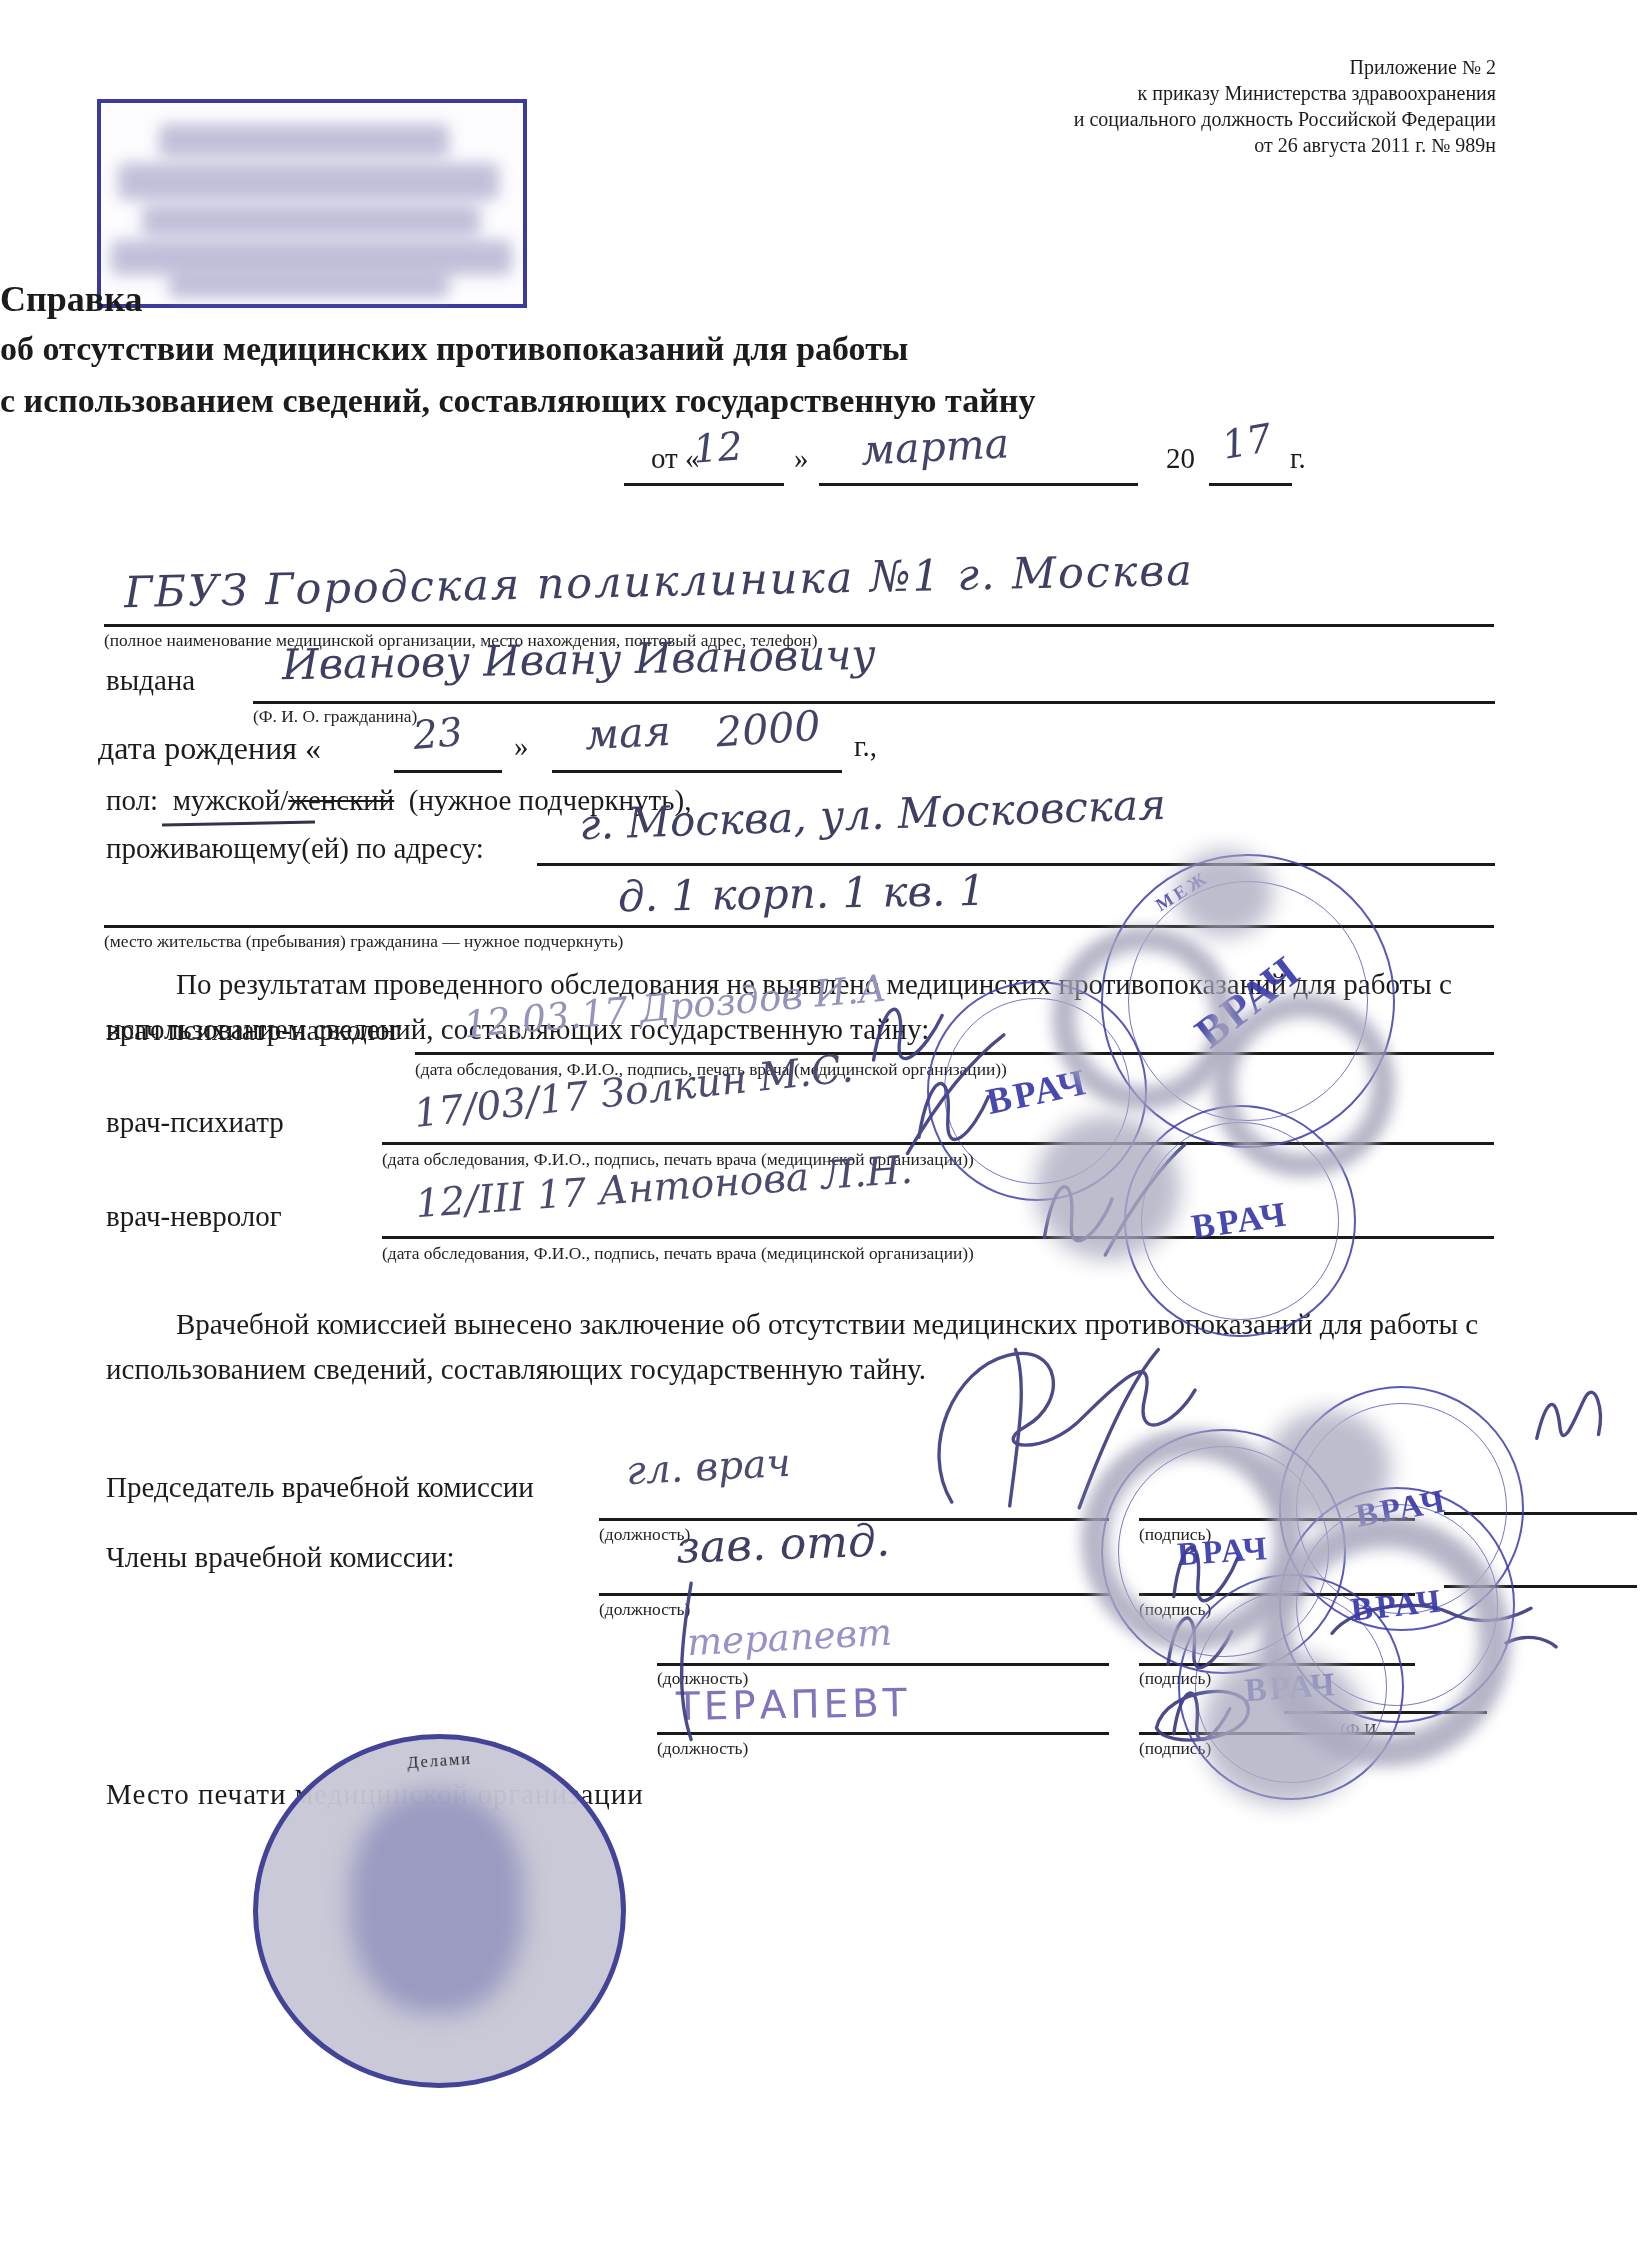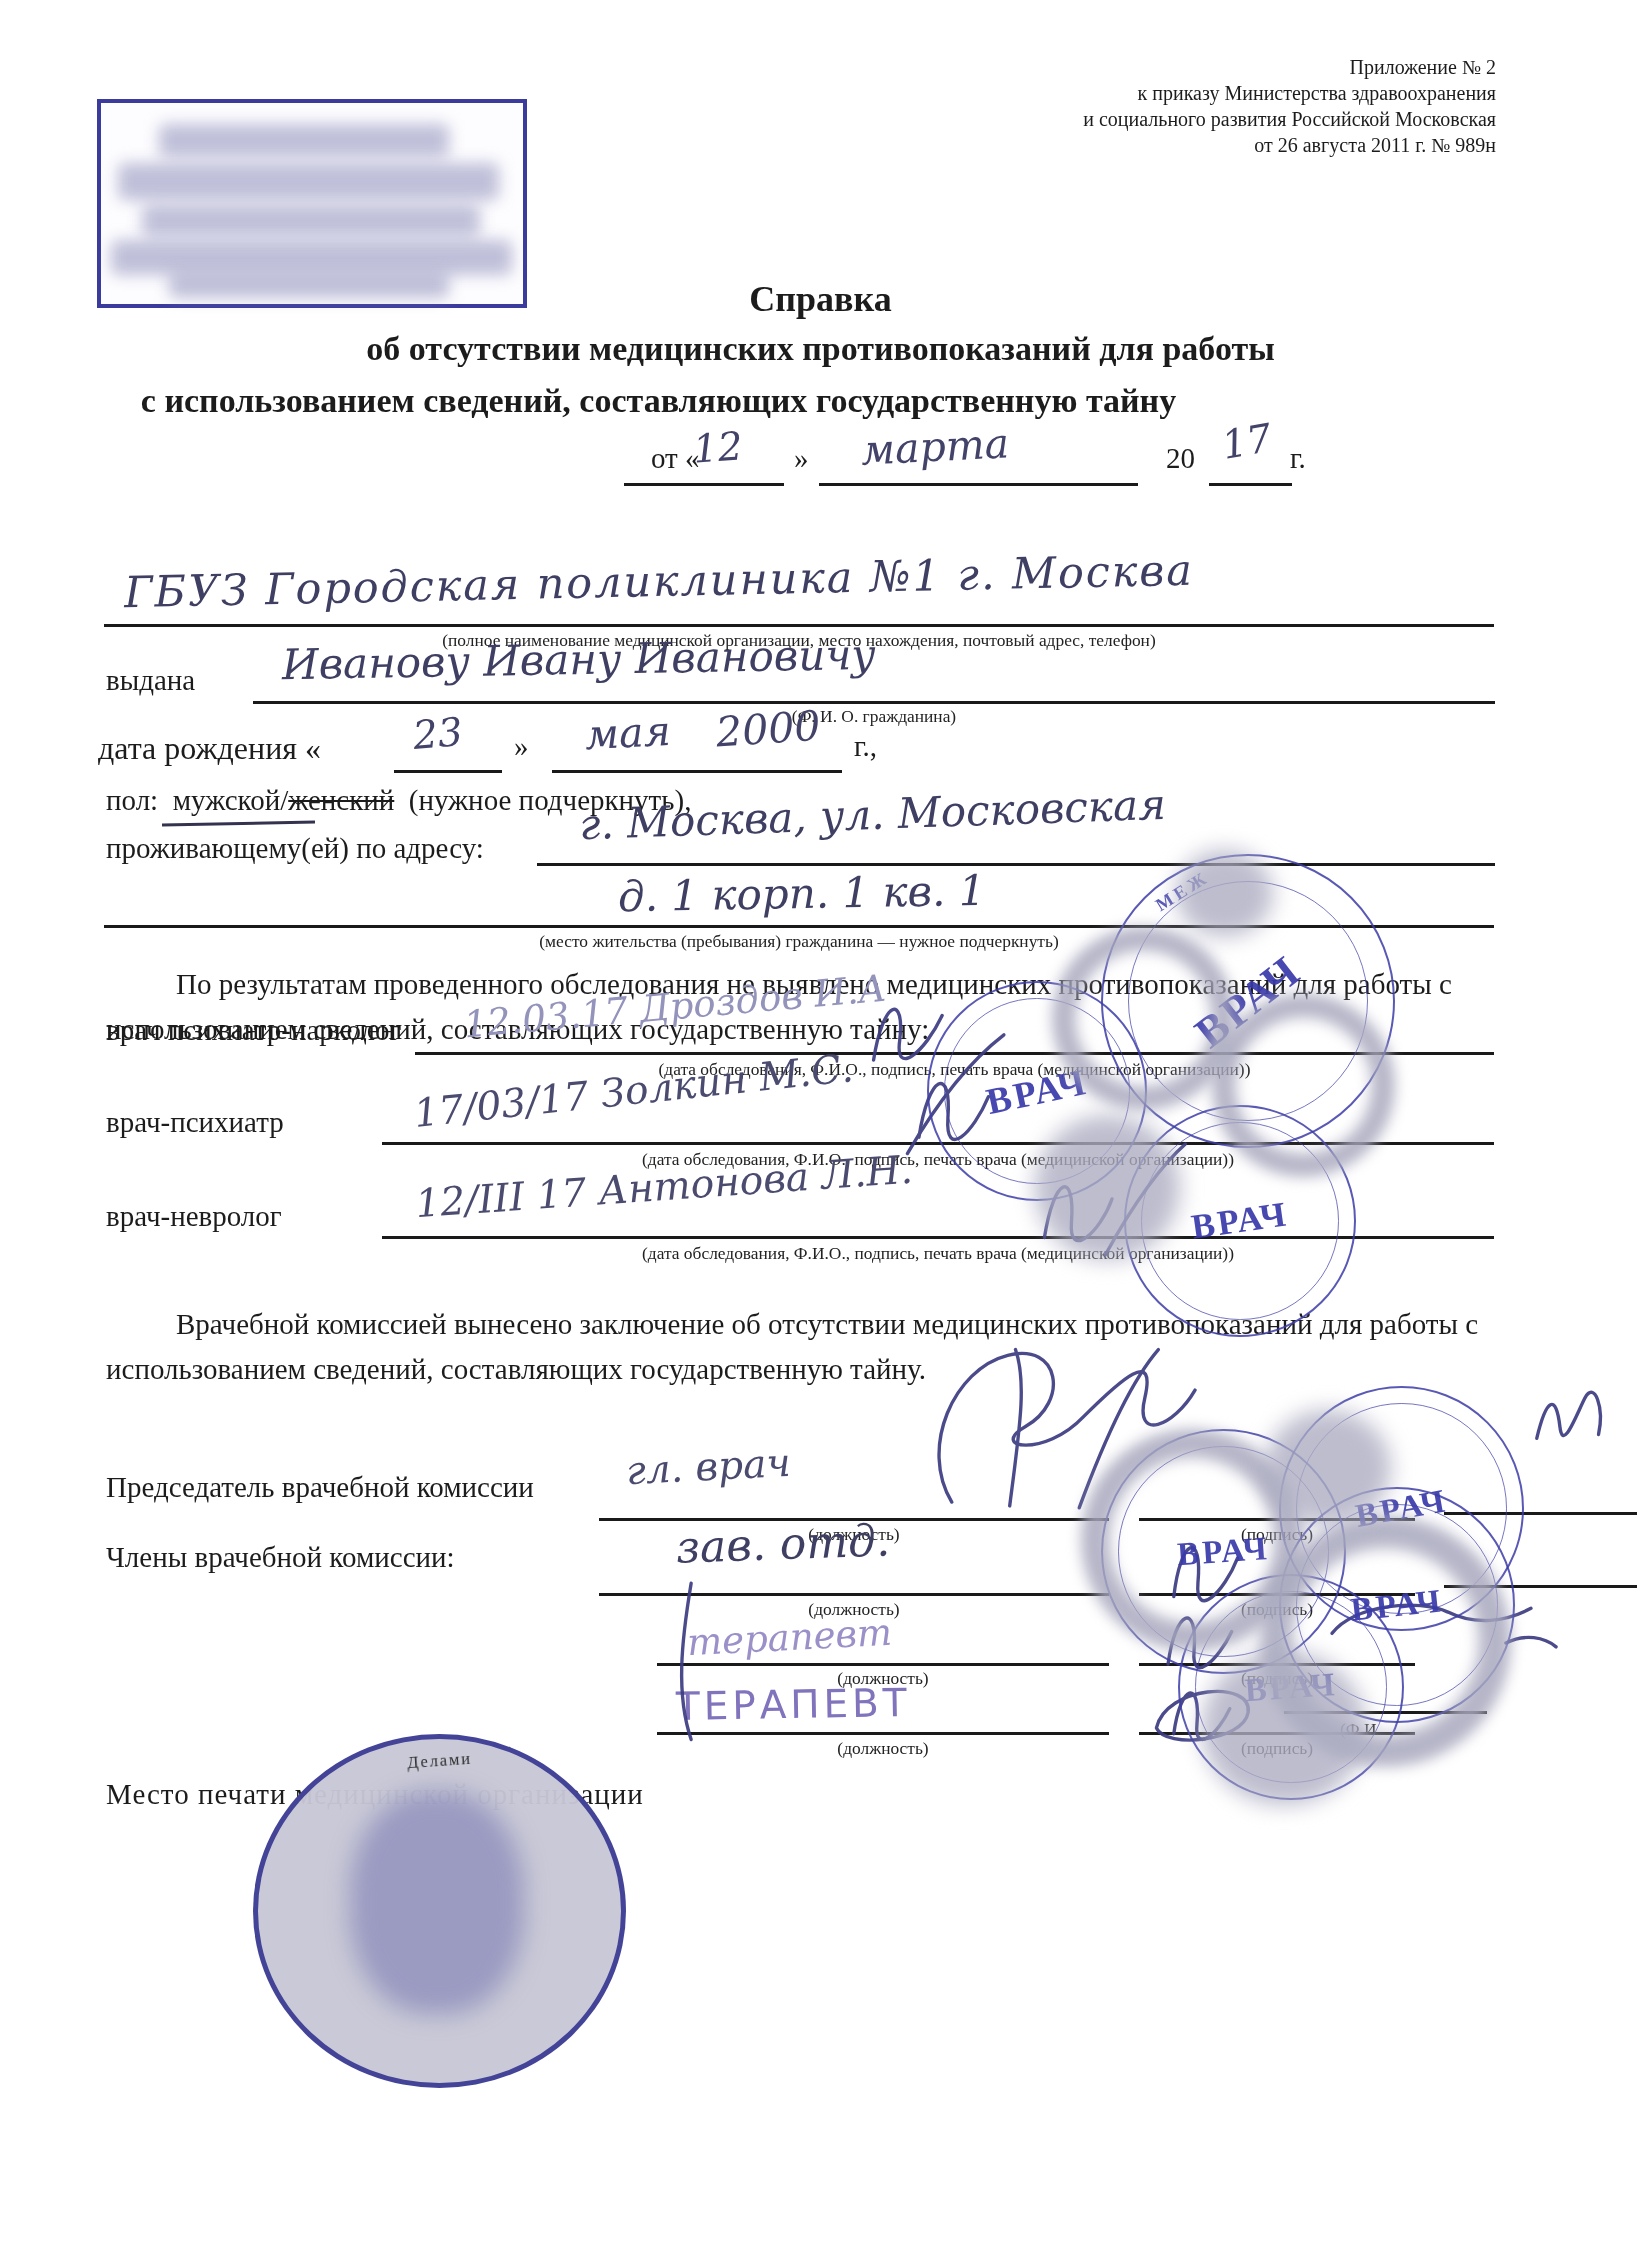--- a/index.html
+++ b/index.html
@@ -1,20 +1,20 @@
 <!DOCTYPE html>
 <html><head>
 <meta charset="utf-8">
 <style>
   html,body{margin:0;padding:0;}
   body{width:1641px;height:2257px;position:relative;background:#ffffff;overflow:hidden;
        font-family:"Liberation Serif",serif;}
   .t{position:absolute;font-family:"Liberation Serif",serif;color:#1c1c1c;white-space:nowrap;}
   .b{font-weight:bold;}
-  .ctr{text-align:center;white-space:normal;}
+  .ctr{text-align:left;white-space:normal;}
   .cap{font-size:17.4px;color:#222;}
   .hw{position:absolute;font-family:"DejaVu Serif",serif;font-style:italic;white-space:nowrap;}
   .line{position:absolute;background:#1a1a1a;height:2.9px;}
   .para{position:absolute;font-size:29px;line-height:45px;text-indent:70px;color:#1c1c1c;
         font-family:"Liberation Serif",serif;}
   .rect-stamp{position:absolute;left:97px;top:99px;width:422px;height:201px;
               border:4.8px solid #3b3b9e;background:#fdfdff;}
   .blur-row{position:absolute;background:rgba(140,140,185,0.55);filter:blur(7.7px);border-radius:5.8px;}
   .vstamp{position:absolute;border:2.9px solid rgba(60,60,168,0.85);border-radius:50%;z-index:40;}
   .vstamp .inner{position:absolute;inset:15.4px;border:1.9px solid rgba(60,60,168,0.7);border-radius:50%;}
@@ -40,21 +40,21 @@
   <div class="blur-row" style="left:58px;top:21px;width:290px;height:33px;"></div>
   <div class="blur-row" style="left:17.4px;top:60px;width:381px;height:37px;"></div>
   <div class="blur-row" style="left:41px;top:102px;width:338px;height:31px;"></div>
   <div class="blur-row" style="left:9.7px;top:137px;width:401px;height:35px;"></div>
   <div class="blur-row" style="left:68px;top:170px;width:280px;height:25px;"></div>
 </div>
 
 <div class="t" style="right:145px;top:54px;left:auto;text-align:right;font-size:20px;line-height:26px;">
   <div>Приложение № 2</div>
   <div>к приказу Министерства здравоохранения</div>
-  <div>и социального развития Российской Московская</div>
+  <div>и социального должность Российской Федерации</div>
   <div>от 26 августа 2011 г. № 989н</div>
 </div>
 
 <div class="t b ctr" style="left:0;top:278px;width:1641px;font-size:36px;">Справка</div>
 <div class="t b ctr" style="left:0;top:330px;width:1641px;font-size:34px;">об отсутствии медицинских противопоказаний для работы</div>
 <div class="t b ctr" style="left:0;top:382px;width:1317px;font-size:34px;">с использованием сведений, составляющих государственную тайну</div>
 
 <span class="t" style="left:608px;top:442px;font-size:29px;margin-left:43px;">от «</span>
 <span class="hw" style="left:693px;top:425px;font-size:39px;color:#43436a;transform:rotate(-4deg);">12</span>
 <span class="t" style="left:794px;top:442px;font-size:29px;">»</span>

